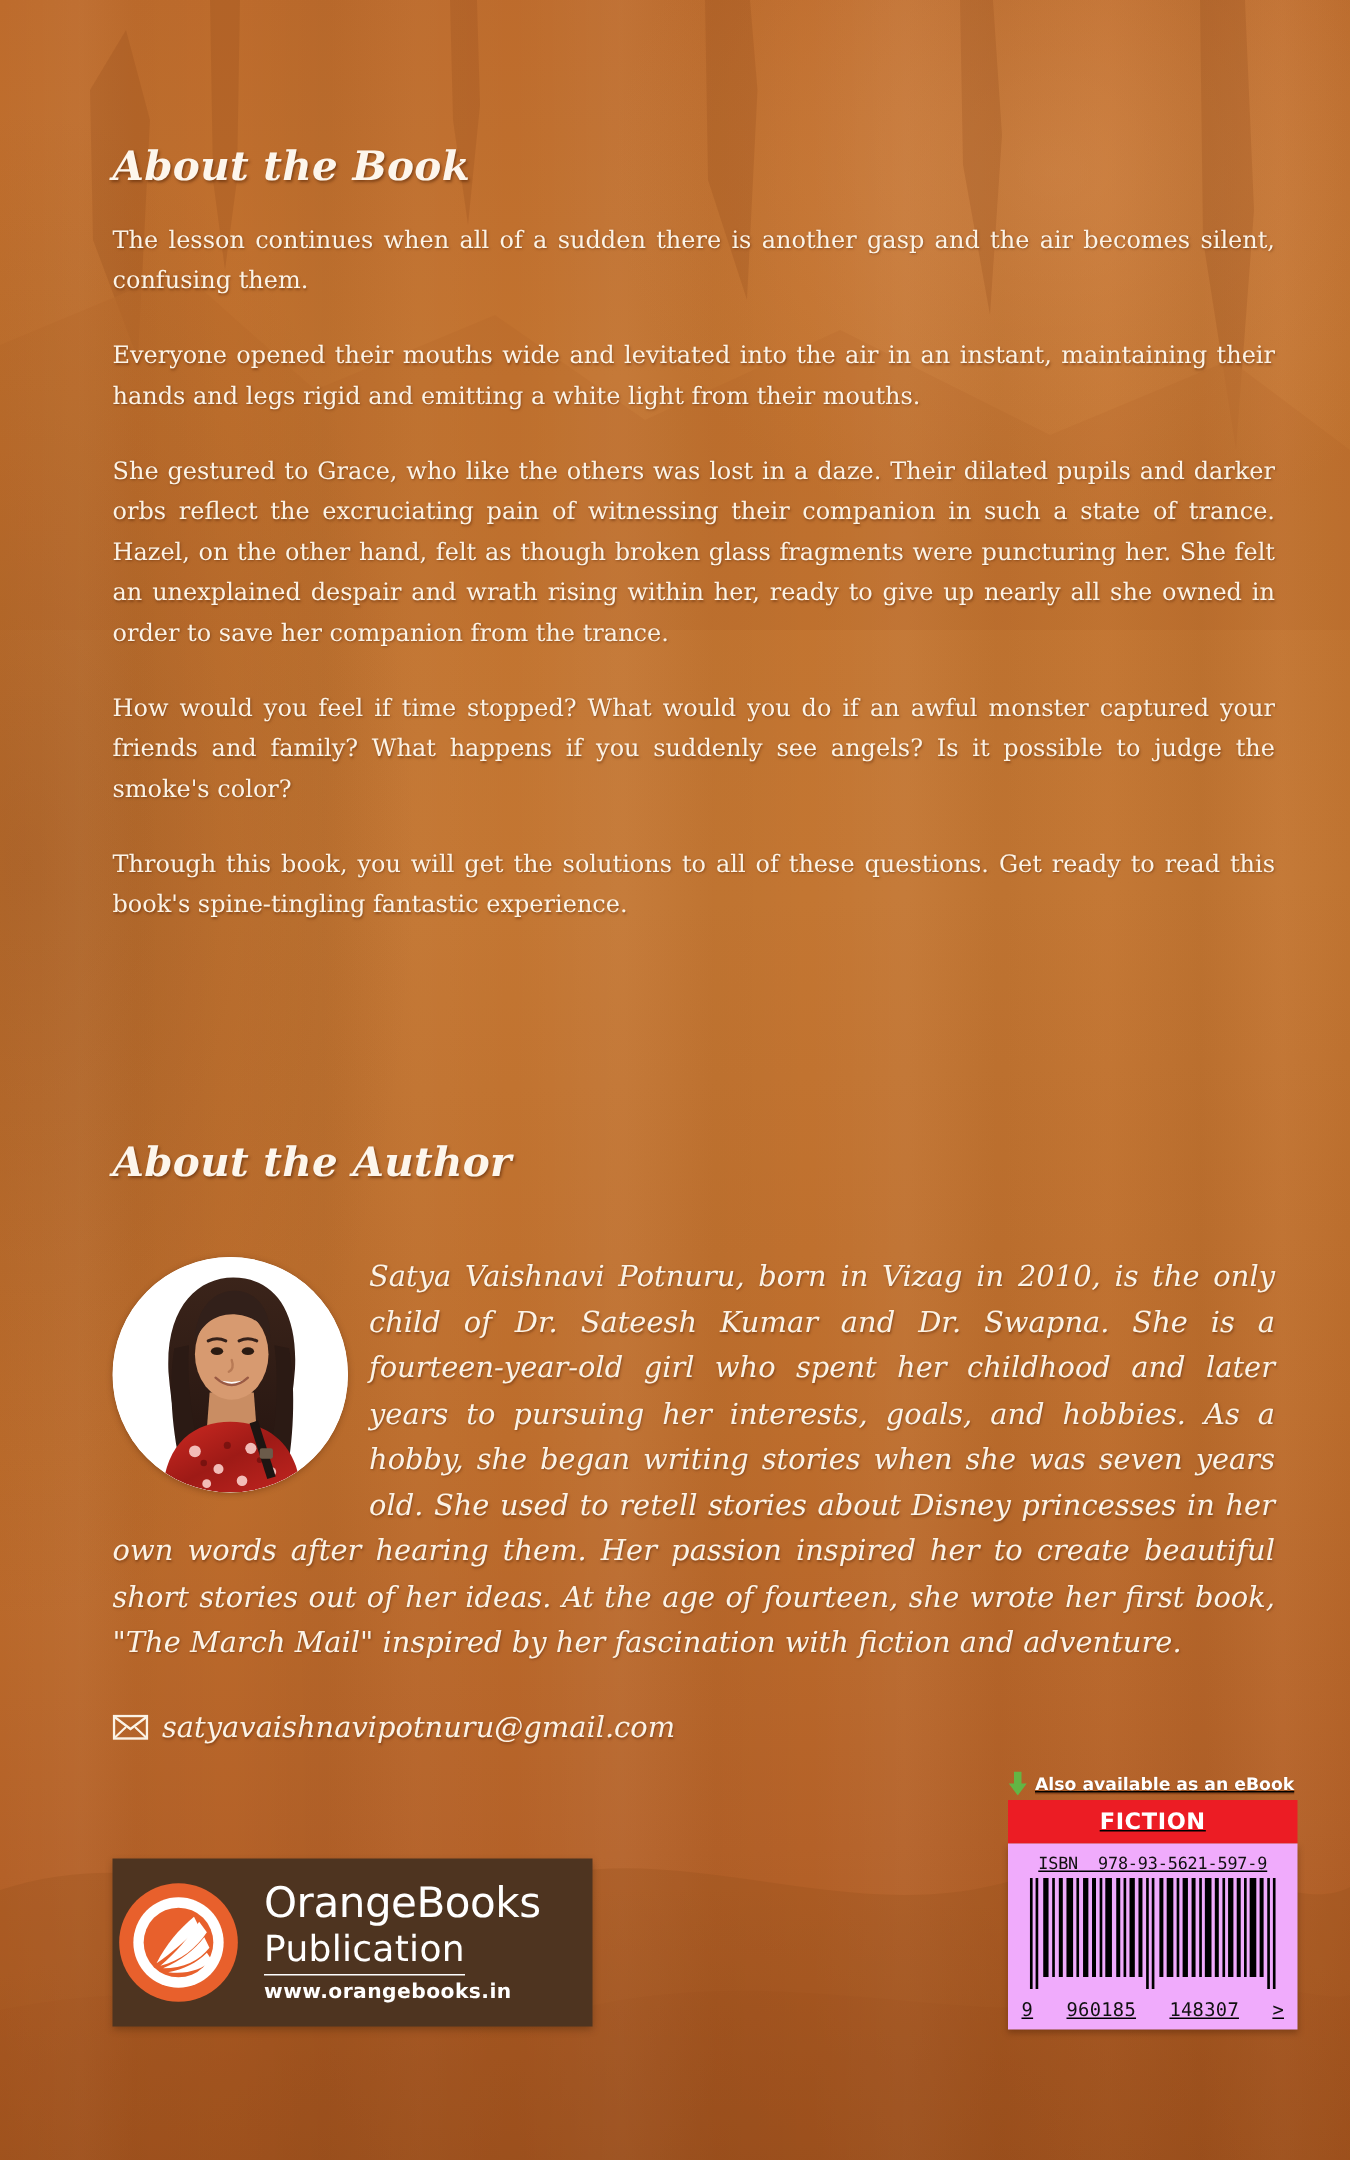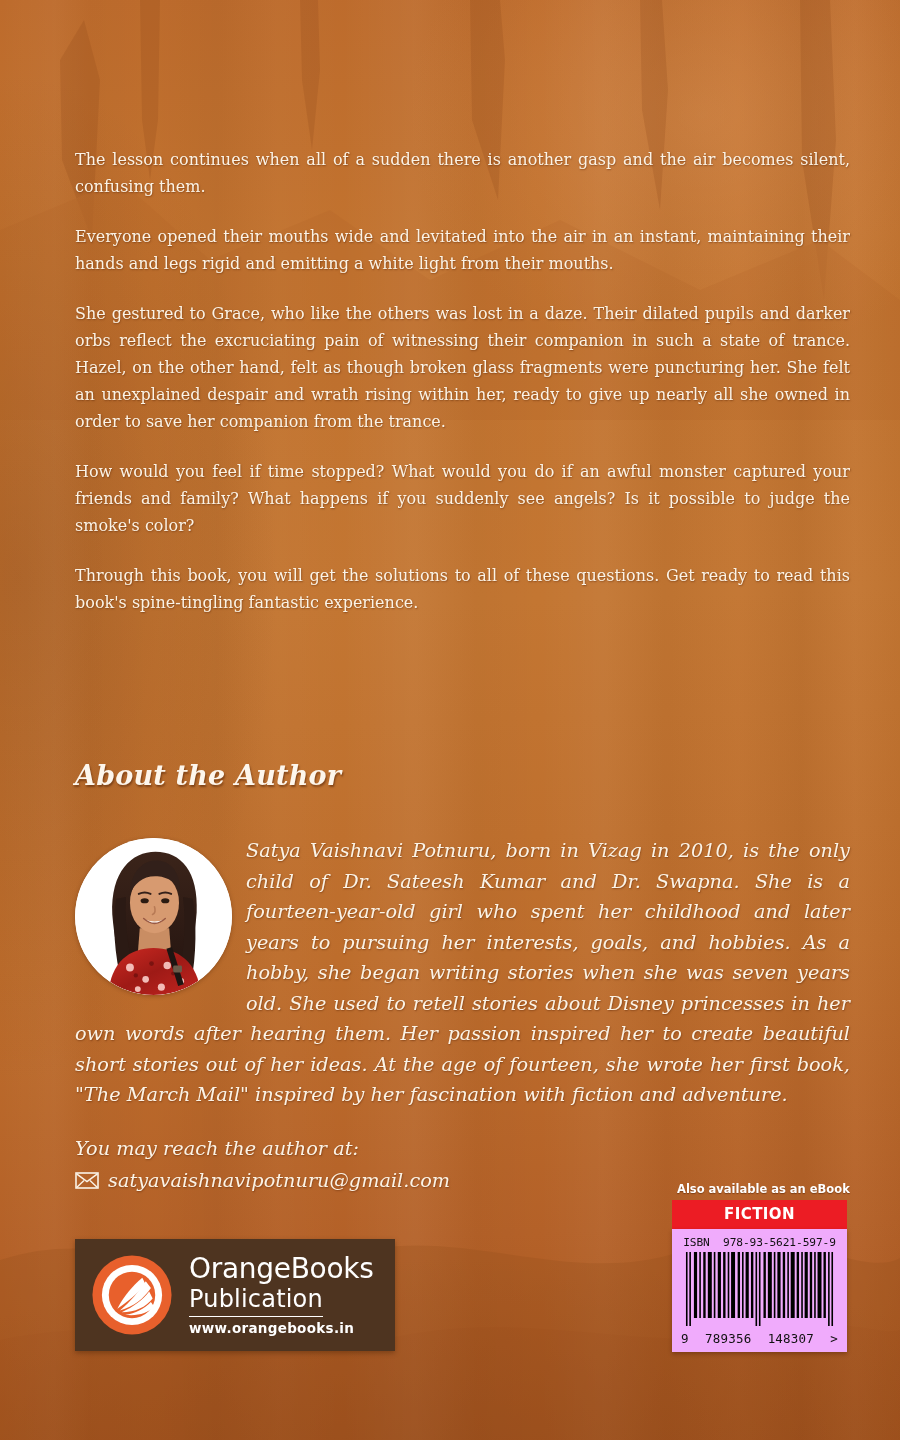--- a/index.html
+++ b/index.html
@@ -145,21 +145,21 @@
   
   #publisher-logo {
     position: absolute;
     left: 75px;
     top: 1239px;
     width: 320px;
     height: 112px;
     background: #4e3420;
     display: flex;
     align-items: center;
-    padding-left: 14px;
+    padding-left: 1px;
     box-shadow: 0 2px 5px rgba(50,22,4,0.35);
   }
   #publisher-mark { width: 86px; height: 86px; flex: none; }
   #publisher-words { margin-left: 14px; color: #ffffff; }
   #publisher-name {
     font-family: "DejaVu Sans", "Liberation Sans", sans-serif;
     font-size: 28px;
     letter-spacing: -0.3px;
     line-height: 1.05;
   }
@@ -178,21 +178,22 @@
     font-weight: bold;
     letter-spacing: 0.3px;
     margin-top: 3px;
   }
 
   
   #barcode-area {
     position: absolute;
     left: 672px;
     top: 1181px;
-    width: 175px;
+    width: 193px;
+    text-decoration: underline;
   }
   #ebook-row {
     display: flex;
     align-items: center;
     gap: 5px;
     justify-content: flex-start;
     margin-bottom: 3px;
   }
   #ebook-label {
     font-family: "DejaVu Sans", "Liberation Sans", sans-serif;
@@ -262,20 +263,21 @@
   </svg>
 
   <svg id="bg-ground" viewBox="0 0 900 300" preserveAspectRatio="none" aria-hidden="true">
     <path d="M0 120 C 120 80, 220 160, 330 120 C 450 76, 560 150, 680 112 C 790 78, 860 140, 900 118 L900 300 L0 300 Z" fill="#96501c"></path>
     <path d="M0 200 C 150 168, 260 224, 400 196 C 540 168, 650 218, 780 190 C 850 176, 880 196, 900 190 L900 300 L0 300 Z" fill="#8c4717" opacity="0.75"></path>
   </svg>
 </div>
 
 <div id="content">
 
+  <div id="about-book-heading" class="heading">About the Book</div>
 
   <div id="book-paras">
     <p class="para">The lesson continues when all of a sudden there is another gasp and the air becomes silent, confusing them.</p>
     <p class="para">Everyone opened their mouths wide and levitated into the air in an instant, maintaining their hands and legs rigid and emitting a white light from their mouths.</p>
     <p class="para">She gestured to Grace, who like the others was lost in a daze. Their dilated pupils and darker orbs reflect the excruciating pain of witnessing their companion in such a state of trance. Hazel, on the other hand, felt as though broken glass fragments were puncturing her. She felt an unexplained despair and wrath rising within her, ready to give up nearly all she owned in order to save her companion from the trance.</p>
     <p class="para">How would you feel if time stopped? What would you do if an awful monster captured your friends and family? What happens if you suddenly see angels? Is it possible to judge the smoke's color?</p>
     <p class="para">Through this book, you will get the solutions to all of these questions. Get ready to read this book's spine-tingling fantastic experience.</p>
   </div>
 
   <div id="about-author-heading" class="heading">About the Author</div>
@@ -339,21 +341,20 @@
 
           <path d="M96 112 L108 150" stroke="#1d1512" stroke-width="6" fill="none"></path>
           <rect x="100" y="130" width="9" height="7" rx="1.5" fill="#6b5b4a"></rect>
         </g>
       </svg>
     </div>
     <div id="author-bio">Satya Vaishnavi Potnuru, born in Vizag in 2010, is the only child of Dr. Sateesh Kumar and Dr. Swapna. She is a fourteen-year-old girl who spent her childhood and later years to pursuing her interests, goals, and hobbies. As a hobby, she began writing stories when she was seven years old. She used to retell stories about Disney princesses in her own words after hearing them. Her passion inspired her to create beautiful short stories out of her ideas. At the age of fourteen, she wrote her first book, "The March Mail" inspired by her fascination with fiction and adventure.</div>
   </div>
 
   <div id="contact-block">
-    <div>You may reach the author at:</div>
     <div id="contact-email-row">
       <svg id="envelope-icon" width="24" height="17" viewBox="0 0 24 17" aria-hidden="true">
         <rect x="1" y="1" width="22" height="15" fill="none" stroke="#fbf3e6" stroke-width="1.6"></rect>
         <path d="M1.6 1.8 L12 9.6 L22.4 1.8" fill="none" stroke="#fbf3e6" stroke-width="1.6"></path>
         <path d="M1.6 15.4 L9 8.4 M22.4 15.4 L15 8.4" fill="none" stroke="#fbf3e6" stroke-width="1.4"></path>
       </svg>
       <span>satyavaishnavipotnuru@gmail.com</span>
     </div>
   </div>
 
@@ -422,20 +423,20 @@
           <rect x="135" y="0" width="1.6" height="66"></rect>
           <rect x="138.4" y="0" width="4" height="66"></rect>
           <rect x="144.4" y="0" width="2.4" height="66"></rect>
           <rect x="149" y="0" width="1.6" height="74"></rect>
           <rect x="152.4" y="0" width="1.6" height="74"></rect>
         </g>
       </svg>
 
       <div id="barcode-digits">
         <span>9</span>
-        <span>789356</span>
+        <span>960185</span>
         <span>148307</span>
         <span>&gt;</span>
       </div>
     </div>
   </div>
 
 </div>
 
 </body></html>

